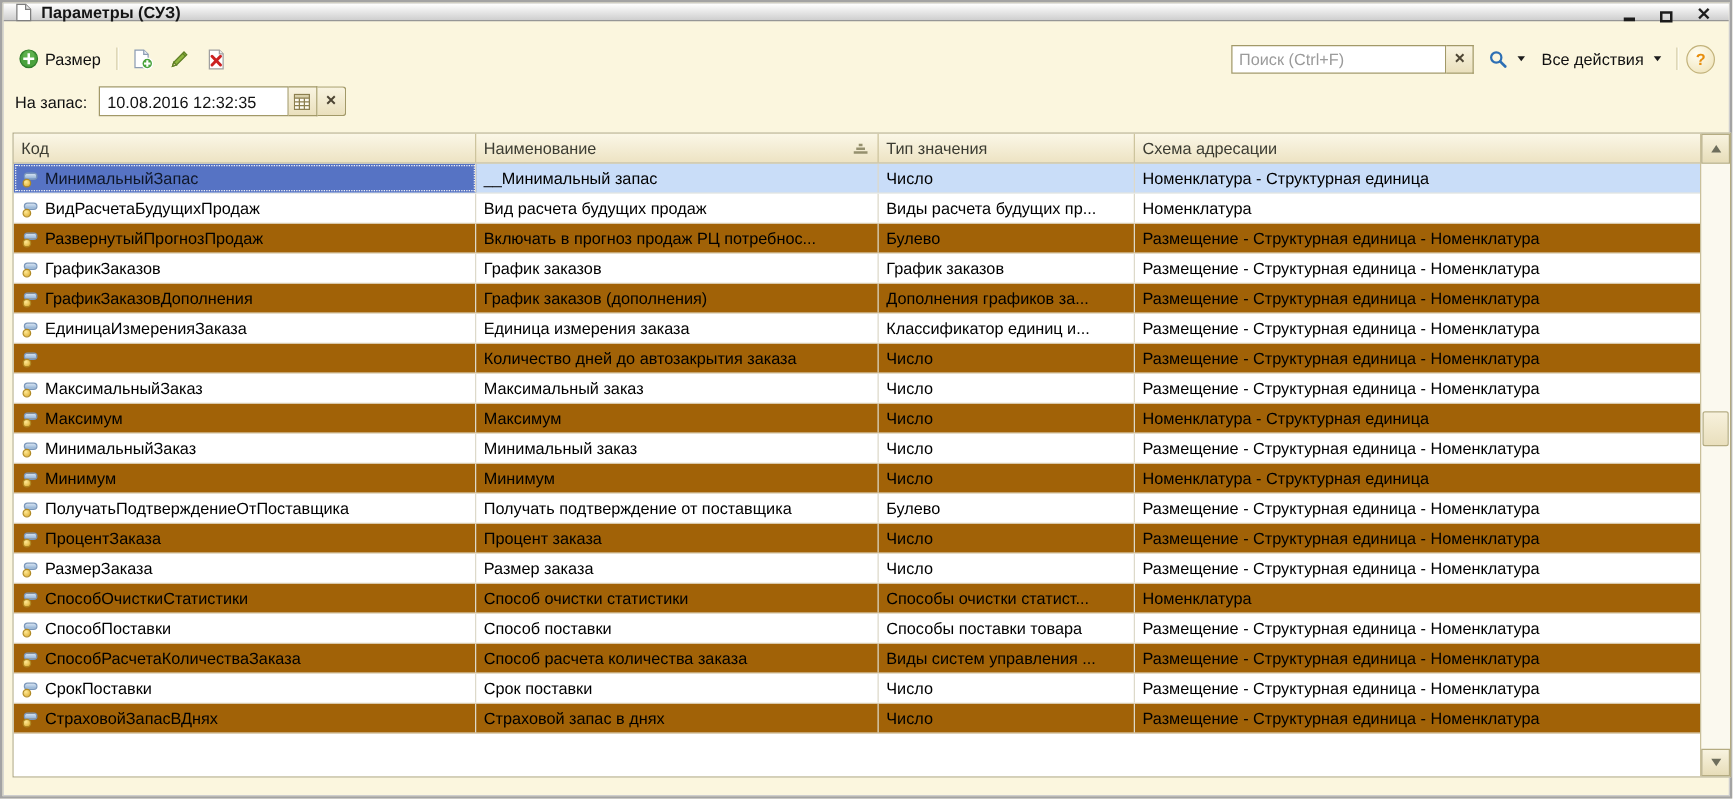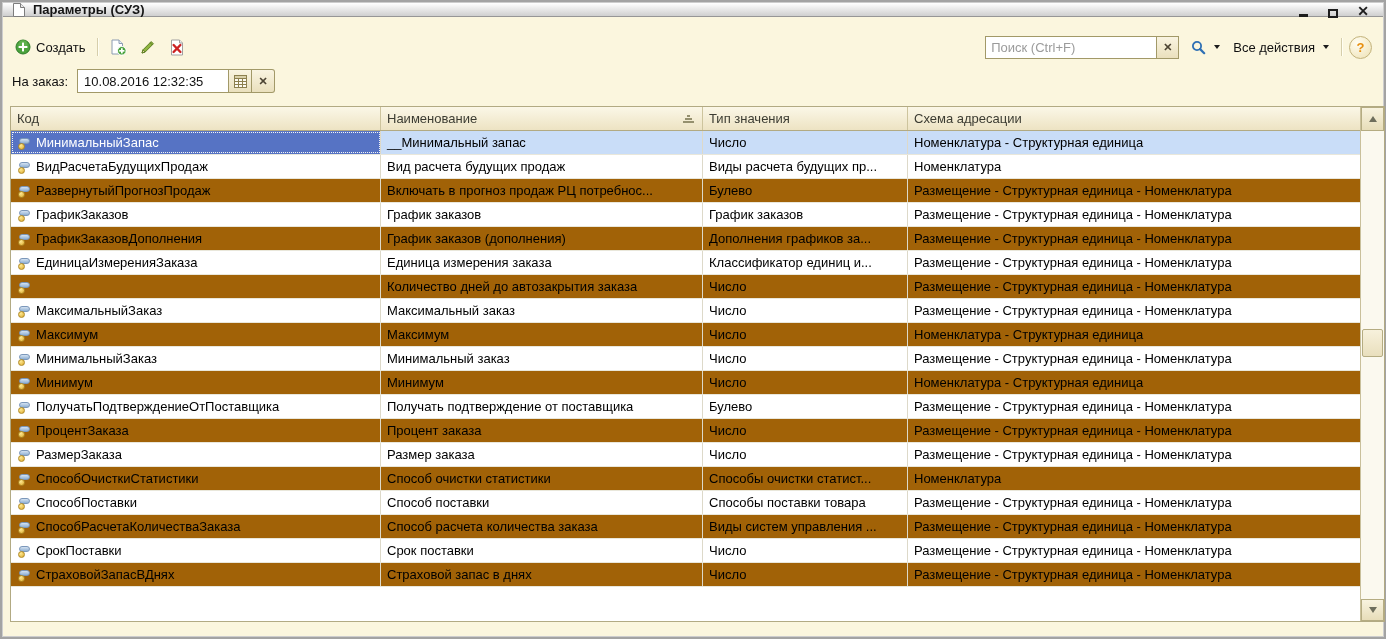--- a/index.html
+++ b/index.html
@@ -99,21 +99,21 @@
 
   .tbody { position:absolute; left:0; right:24px; top:24px; bottom:0; background:#fff; overflow:hidden; }
   .trow {
     display:grid; grid-template-columns:370px 322px 205px 1fr;
     height:24px; border-bottom:1px solid #e9e7db; background:#fff;
     font-size:13px; color:#000;
   }
   .trow.alt { background:#a16207; }
   .trow.selected { background:#c9ddf8; }
   .trow.selected .c-code {
-    background:#5673c4; color:#ffffff;
+    background:#5673c4; color:#0f172a;
     outline:1px dotted #f4f4f4; outline-offset:-2px;
   }
   .cell { display:flex; align-items:center; gap:4px; padding:0 4px 0 6px; border-right:1px solid #ddd9c9; overflow:hidden; white-space:nowrap; }
   .cell:last-child { border-right:none; }
 
   .param-icon { position:relative; width:15px; height:14px; flex:0 0 15px; }
   .param-icon .pill {
     position:absolute; left:2px; top:2px; width:11px; height:6px; border-radius:3px;
     background:linear-gradient(#d4e2f2,#8fb0d3); border:1px solid #7b97ba;
   }
@@ -169,21 +169,21 @@
   <div class="toolbar">
     <button class="tb-btn">
       <span style="display:flex;">
         <svg width="16" height="16" viewBox="0 0 16 16">
             <circle cx="8" cy="8" r="7" fill="#4aa23c" stroke="#2f7d2a"></circle>
             <circle cx="8" cy="5.5" r="4.5" fill="#6fbe5e" opacity="0.5"></circle>
             <rect x="7" y="3.6" width="2" height="8.8" fill="#fff"></rect>
             <rect x="3.6" y="7" width="8.8" height="2" fill="#fff"></rect>
           </svg>
       </span>
-      <span>Создать</span>
+      <span>Размер</span>
     </button>
     <span class="tb-sep"></span>
     <button class="tb-btn">
       <span style="display:flex;">
         <svg width="17" height="17" viewBox="0 0 17 17">
             <path d="M2 1 h7 l3.5 3.5 v10.5 h-10.5 z" fill="#fff" stroke="#8c9cb2"></path>
             <path d="M9 1 v3.5 h3.5" fill="#e8eef6" stroke="#8c9cb2"></path>
             <circle cx="11.8" cy="11.8" r="4.3" fill="#49a33c" stroke="#fff"></circle>
             <rect x="11" y="9.2" width="1.7" height="5.2" fill="#fff"></rect>
             <rect x="9.2" y="11" width="5.2" height="1.7" fill="#fff"></rect>
@@ -232,21 +232,21 @@
       <span>Все действия</span>
       <span class="dd-arrow"></span>
     </button>
     <span class="tb-sep"></span>
     <button class="help-btn">
       <span>?</span>
     </button>
   </div>
 
   <div class="filter-row">
-    <span>На заказ:</span>
+    <span>На запас:</span>
     <span class="input-group">
       <input class="date-input" type="text" value="10.08.2016 12:32:35" style="">
       <button class="group-btn">
         <span style="display:flex;">
           <svg width="13" height="13" viewBox="0 0 13 13">
               <rect x="0.5" y="0.5" width="12" height="12" fill="#fdfaf0" stroke="#8c7f4e"></rect>
               <rect x="0.5" y="0.5" width="12" height="3" fill="#d9d0a9" stroke="#8c7f4e"></rect>
               <path d="M0.5 6.5 h12 M0.5 9.5 h12 M4.5 3.5 v9 M8.5 3.5 v9" stroke="#8c7f4e"></path>
             </svg>
         </span>

